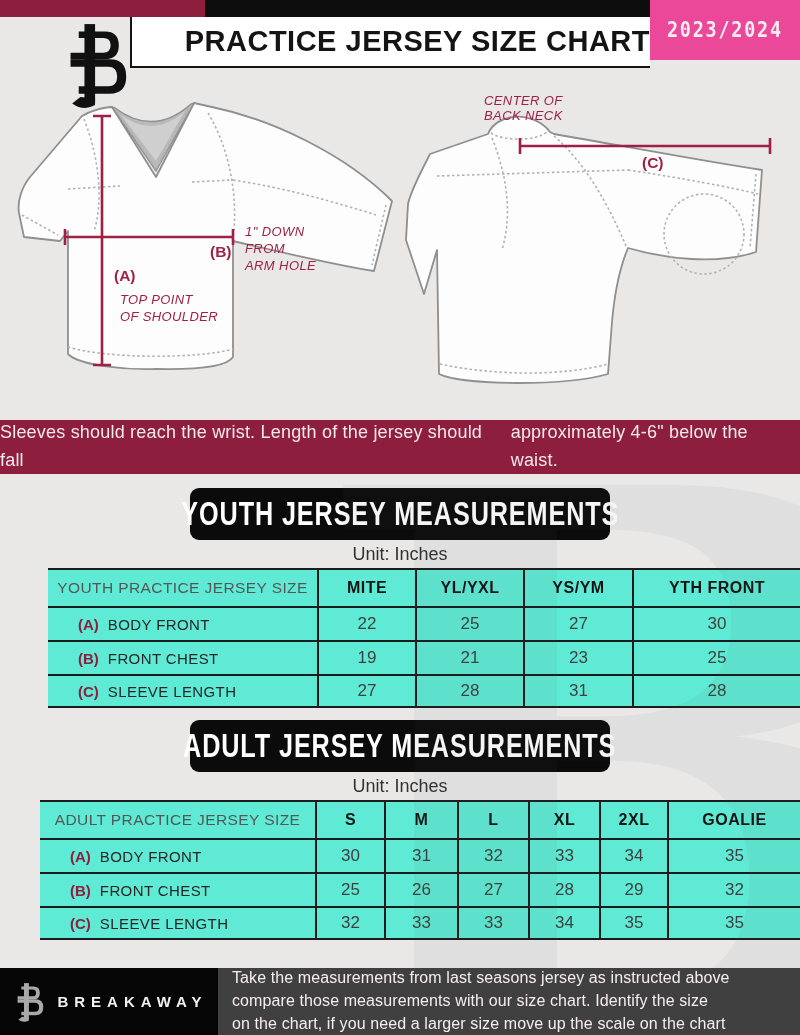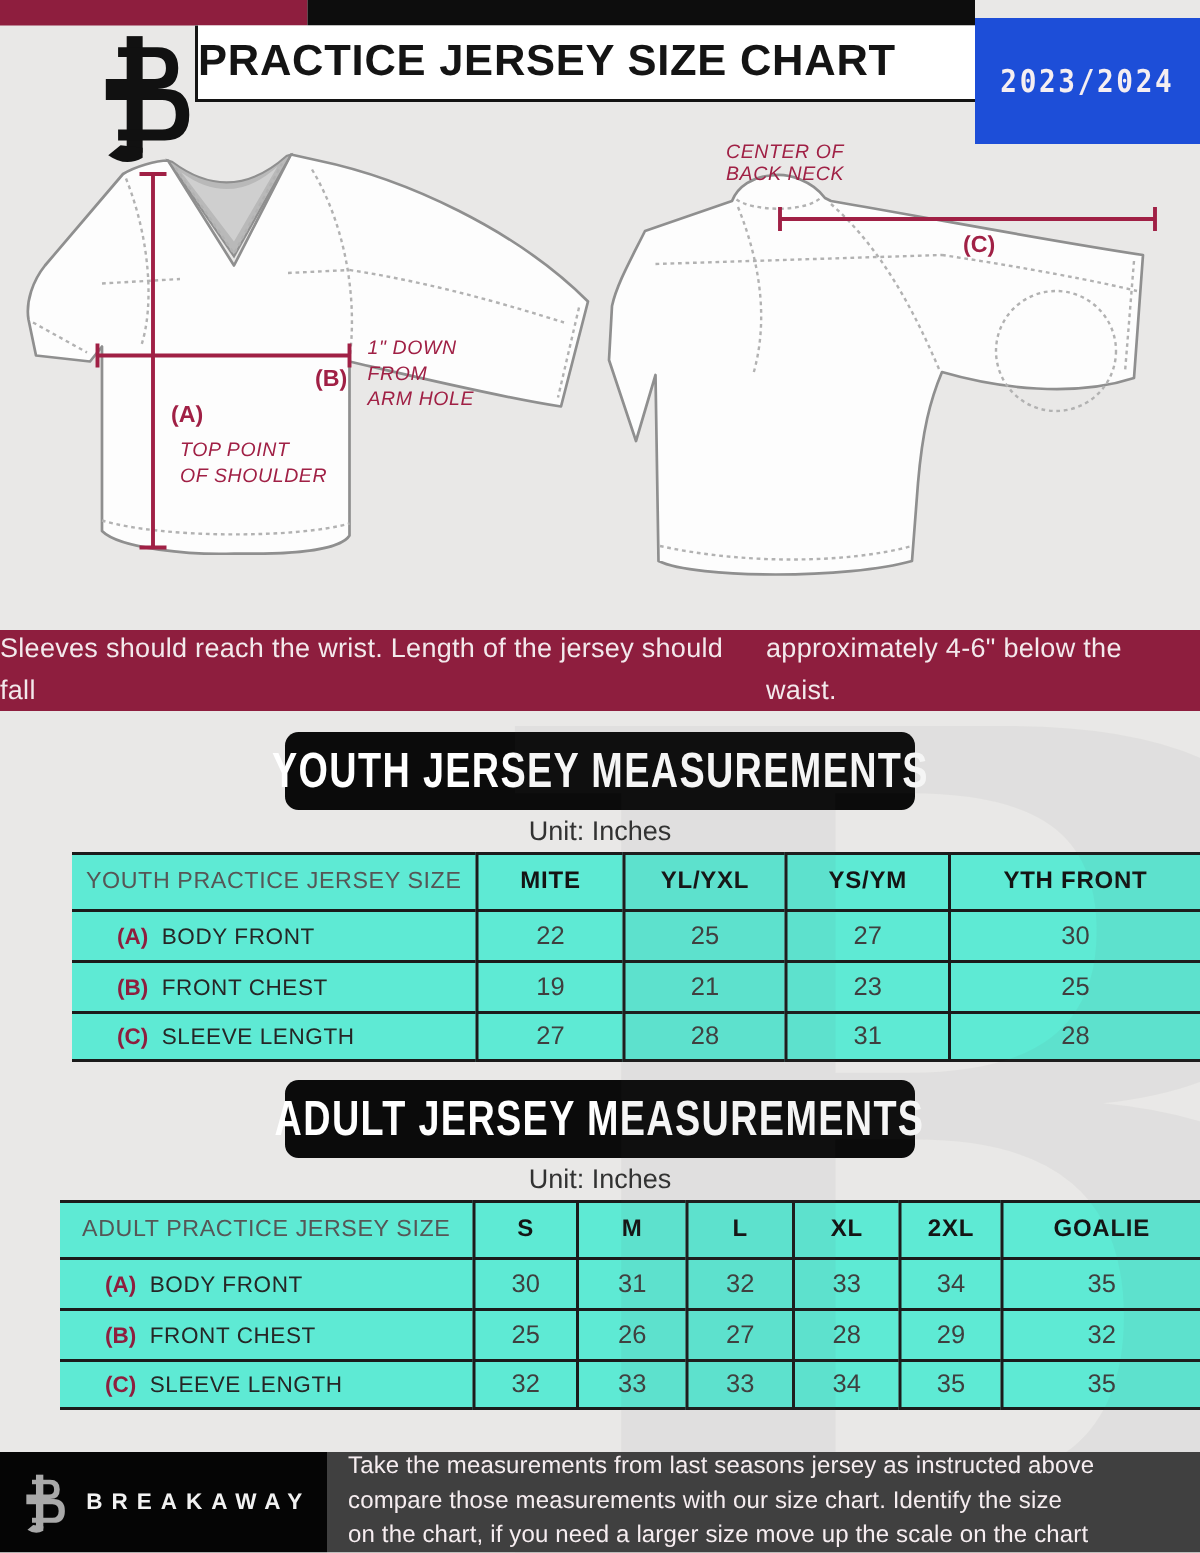--- a/index.html
+++ b/index.html
@@ -10,26 +10,26 @@
     position:relative;
     overflow:hidden;
   }
   
   .header { position:relative; height:85px; background:#e9e8e7; }
   .strip-maroon { position:absolute; left:0; top:0; width:205px; height:17px; background:#8e1e3e; }
   .strip-black  { position:absolute; left:205px; top:0; width:445px; height:17px; background:#0d0d0d; }
   .title-box {
     position:absolute; left:130px; top:17px; width:520px; height:51px;
     background:#ffffff; border-left:2px solid #141414; border-bottom:2px solid #141414;
-    display:flex; align-items:center; justify-content:flex-start;
+    display:flex; align-items:center; justify-content:flex-end;
   }
   .title-box h1 { font-size:29px; font-weight:800; letter-spacing:.5px; color:#141414; white-space:nowrap; }
   .season-box {
-    position:absolute; left:650px; top:12px; width:150px; height:84px;
-    background:#1d4ed8; display:flex; align-items:center; justify-content:center;
+    position:absolute; left:650px; top:0; width:150px; height:60px;
+    background:#ec4899; display:flex; align-items:center; justify-content:center;
   }
   .season-box span {
     color:#f5eef1; font-family:"DejaVu Sans Mono", monospace; font-weight:bold;
     font-size:21px; letter-spacing:2px; transform:scaleX(.88); white-space:nowrap;
   }
   .logo-header { position:absolute; left:52px; top:20px; width:78px; height:90px; }
   
   .diagram-area { position:relative; height:335px; }
   .svg-abs { position:absolute; }
   .ann-key  { font-weight:bold; font-size:15.5px; fill:#a02045; font-family:"Liberation Sans",sans-serif; }

